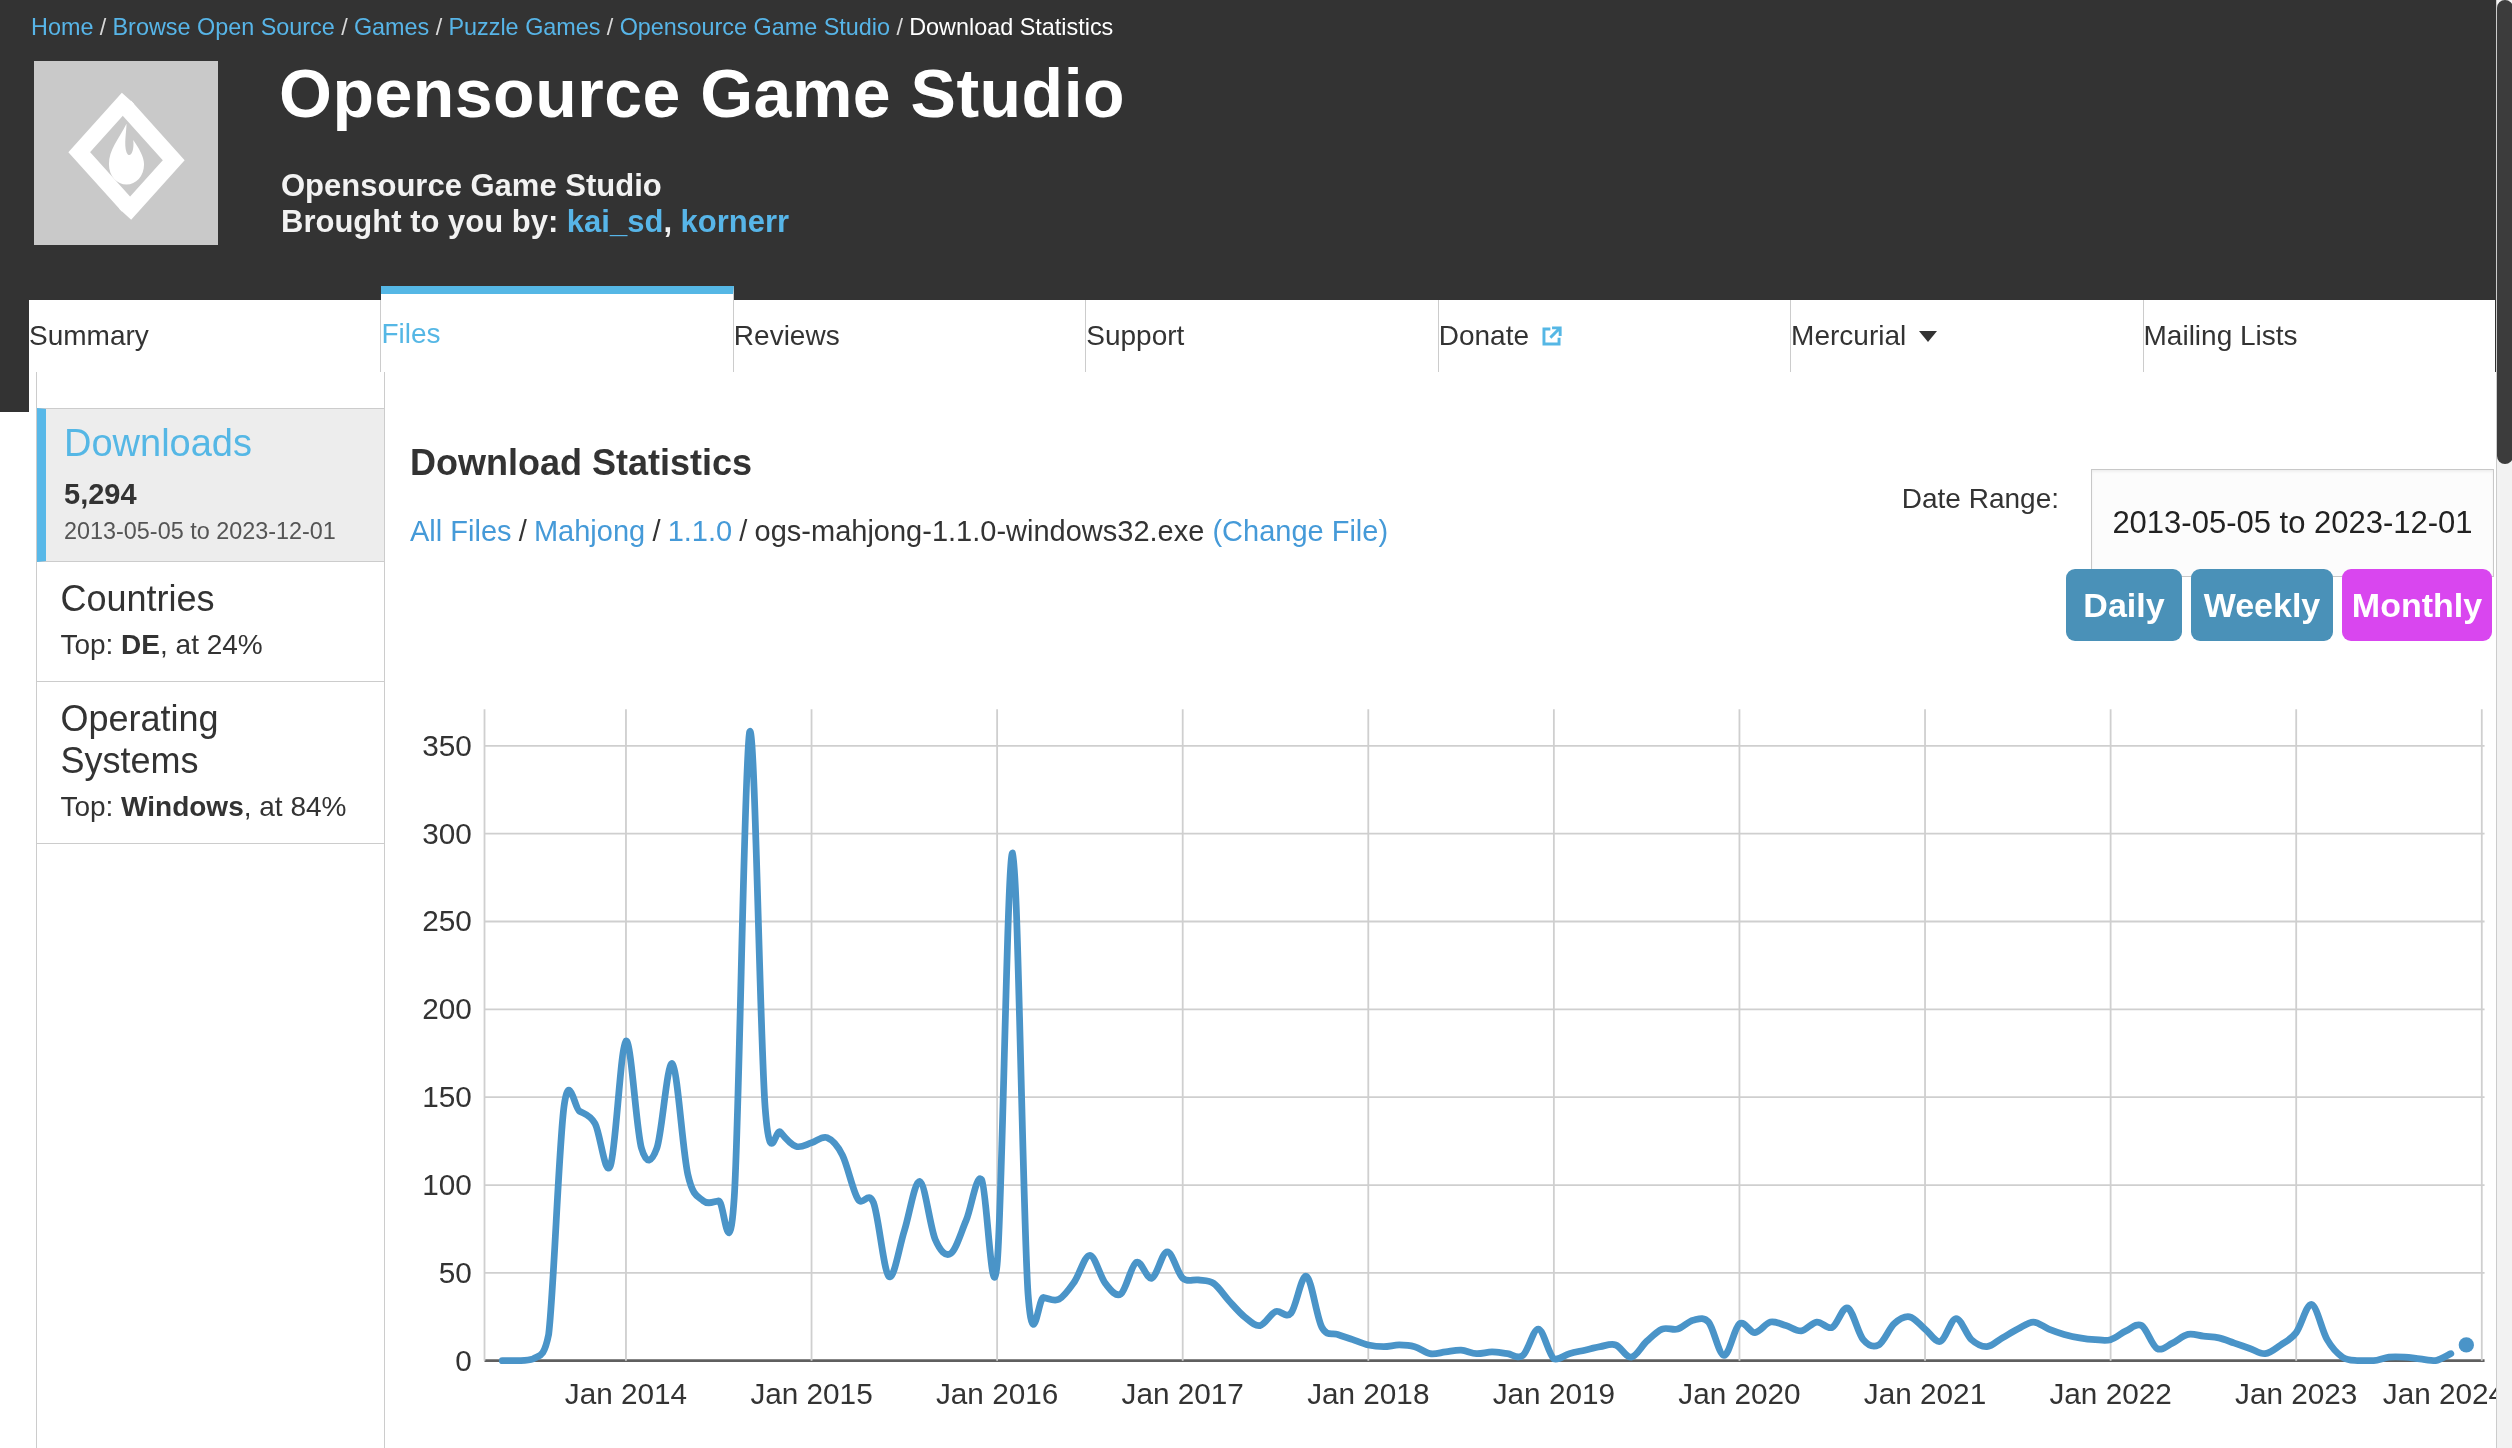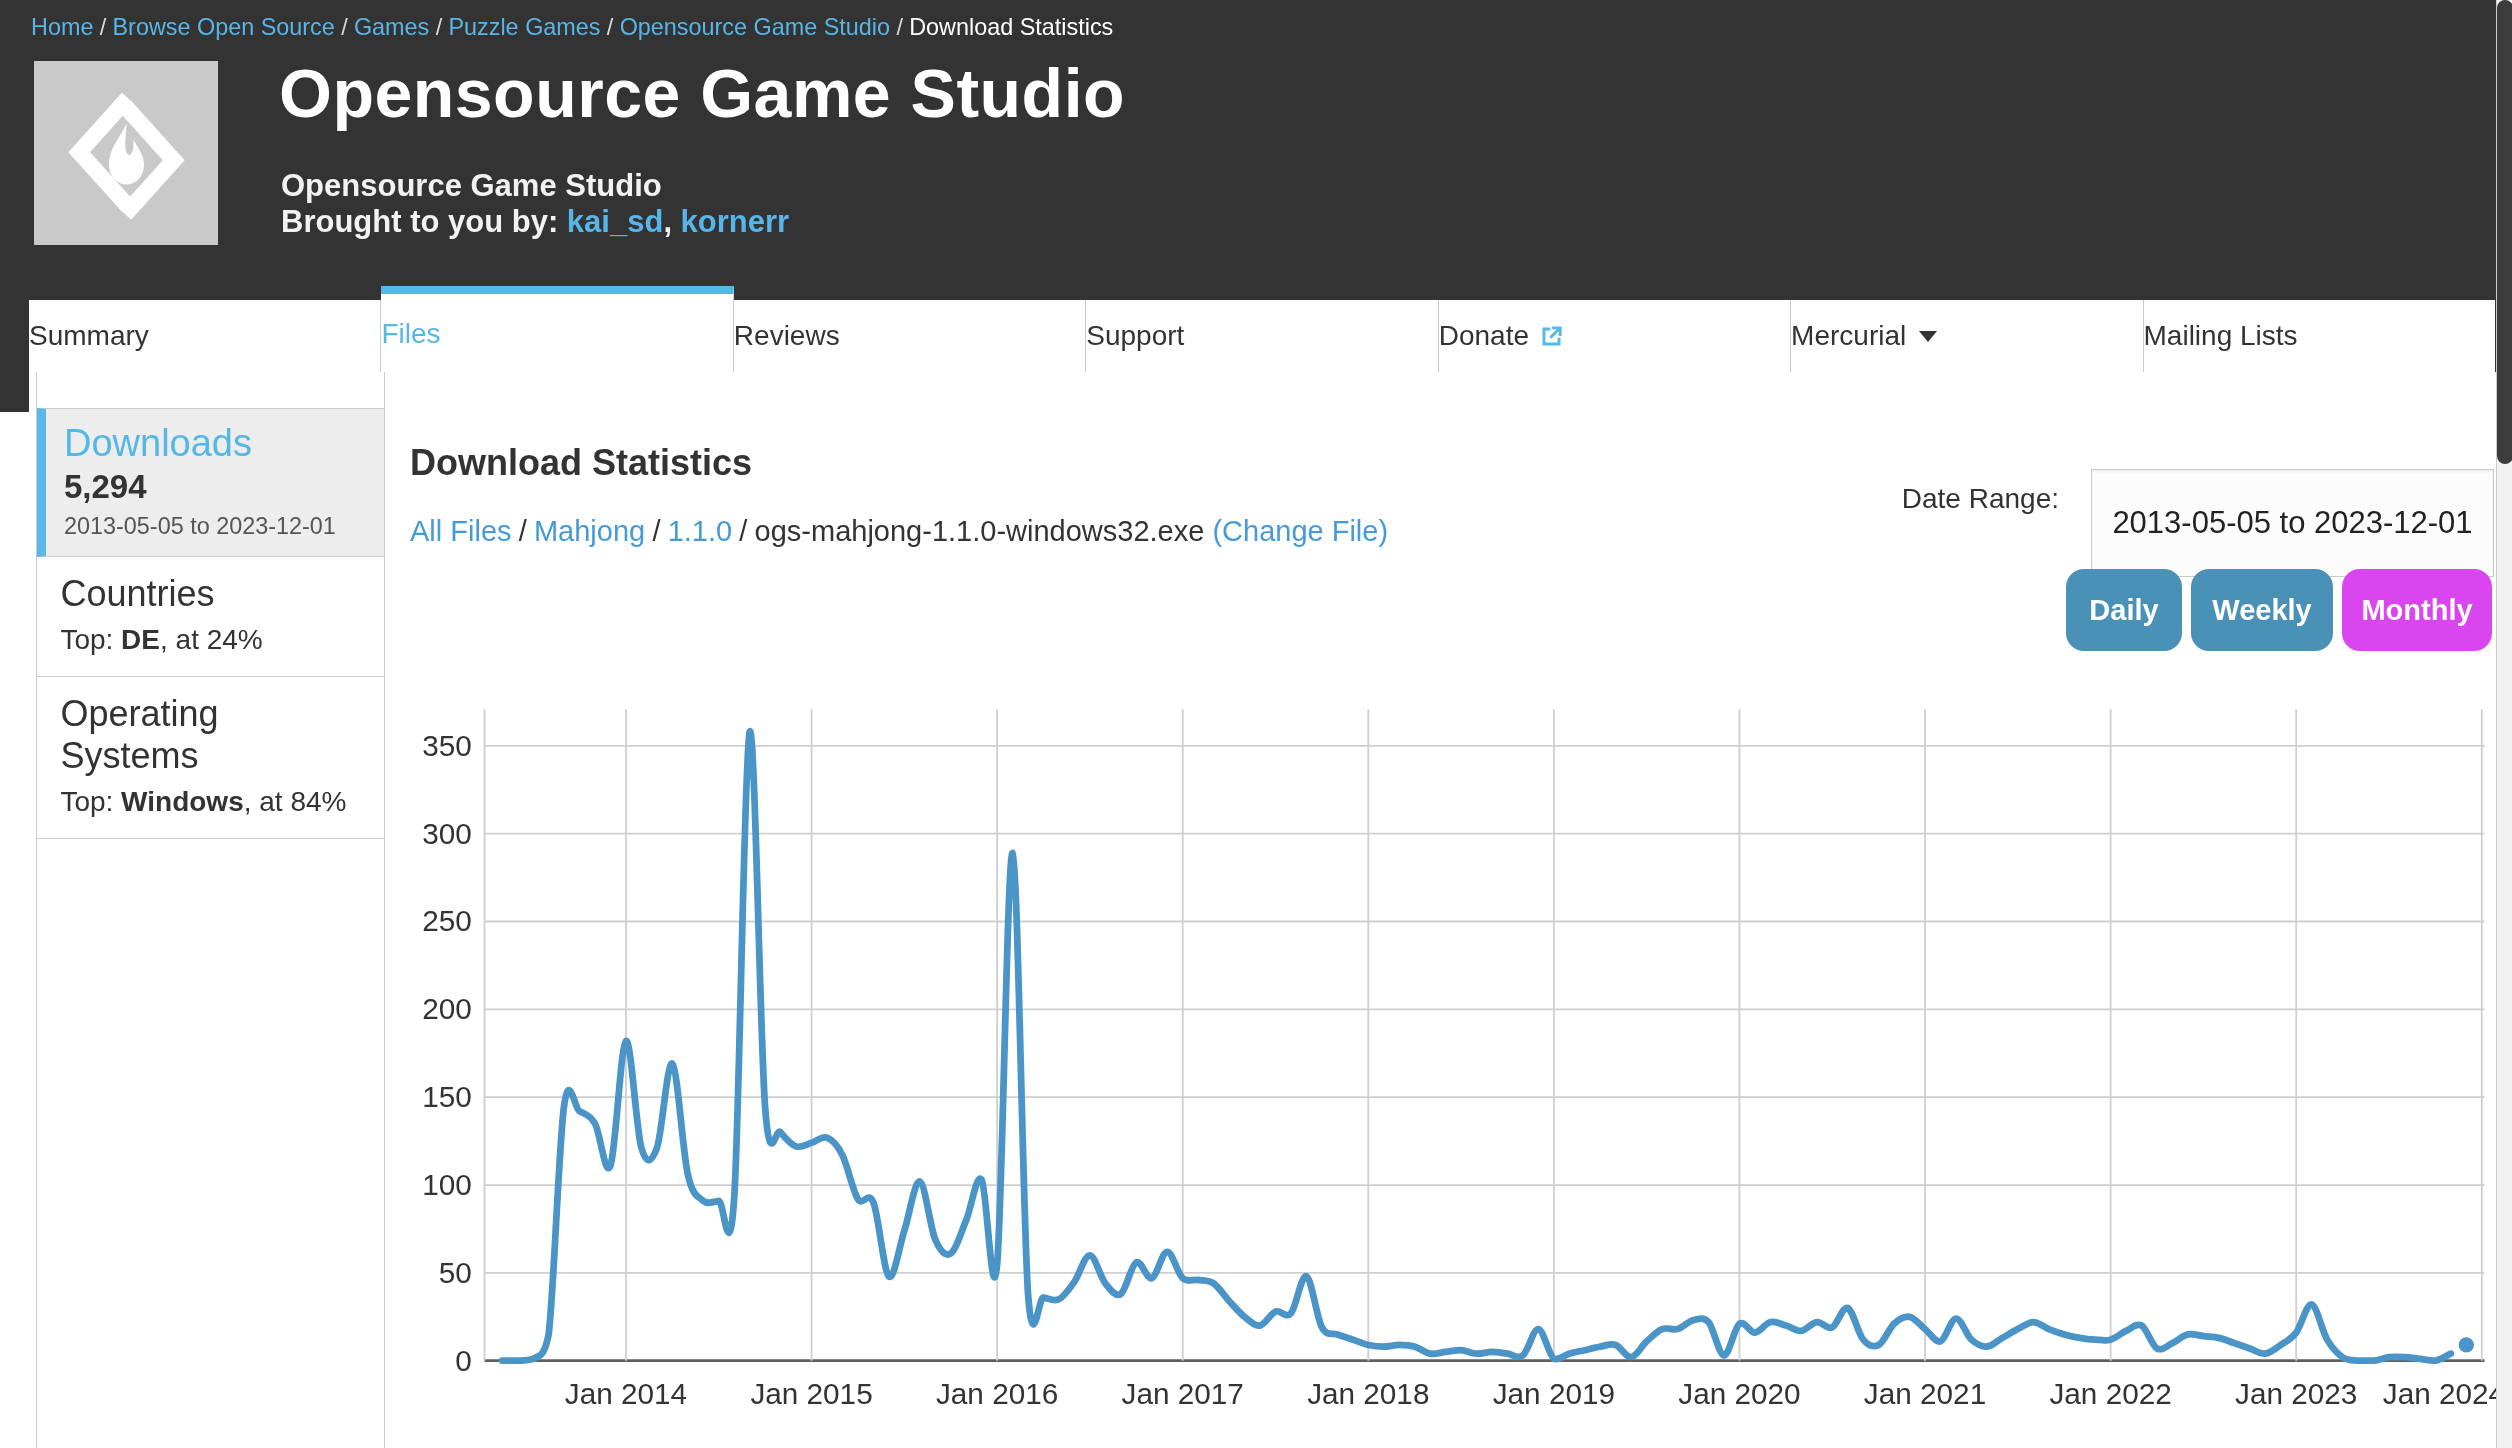--- a/index.html
+++ b/index.html
@@ -37,41 +37,41 @@
   
   .panel { position:absolute; left:29px; top:372px; width:2467px; height:1077px; background:#ffffff; }
 
   
   .sidebar { position:absolute; left:36px; top:372px; width:349px; height:1077px;
     border-left:0.9px solid #cccccc; border-right:0.9px solid #cccccc; background:#fff; }
   .sb-spacer { height:36px; }
   .sb-downloads { background:#ededed; border-left:9px solid #58b8e8; border-top:0.9px solid #cccccc;
     border-bottom:0.9px solid #cccccc; padding:12.6px 10.8px 16px 18px; cursor:pointer; }
   .sb-dl-title { font-size:38px; color:#55b7e5; }
-  .sb-dl-count { font-size:33px; font-weight:700; color:#333; margin-top:3px; }
+  .sb-dl-count { font-size:29px; font-weight:700; color:#333; margin-top:13px; }
   .sb-dl-range { font-size:23.4px; color:#555; margin-top:7.2px; }
   .sb-section { padding:16px 21.6px 20px 23.4px; border-bottom:0.9px solid #cccccc; cursor:pointer; }
   .sb-sec-title { font-size:36px; color:#333; }
   .sb-sec-sub { font-size:28px; color:#333; margin-top:9px; }
   .sb-fill { height:633px; border-bottom:0.9px solid #dddddd; }
 
   
   .main-heading { position:absolute; left:410px; top:442px; font-size:36px; font-weight:700; color:#333; }
   .file-path { position:absolute; left:410px; top:515px; font-size:29px; color:#333; }
   .fp-link { color:#459ad8; text-decoration:none; cursor:pointer; }
   .fp-sep { color:#333; padding:0 7.2px; }
 
   .dr-label { position:absolute; left:1712px; top:483px; width:347px; text-align:right; font-size:28px; color:#333; }
   .dr-input { position:absolute; left:2091px; top:469px; width:403px; height:108px; background:#fcfcfc;
     border:1.8px solid #c8c8c8; box-shadow:inset 0 1.8px 2.7px rgba(0,0,0,0.06); font-size:31px; color:#222;
     display:flex; align-items:center; justify-content:center; cursor:text; }
 
   .views { position:absolute; left:2066px; top:569px; display:flex; gap:9px; }
-  .view-btn { height:82px; border:none; border-radius:18px; background:#4a91b8; color:#fff;
-    font-size:29px; font-weight:700; font-family:inherit; cursor:pointer;
+  .view-btn { height:72px; border:none; border-radius:9px; background:#4a91b8; color:#fff;
+    font-size:34px; font-weight:700; font-family:inherit; cursor:pointer;
     display:flex; align-items:center; justify-content:center; }
   .view-btn.daily { width:116px; }
   .view-btn.weekly { width:142px; }
   .view-btn.monthly { width:150px; background:#d946ef; }
 
   .chart-wrap { position:absolute; left:394px; top:667px; width:2109px; height:782px; }
 
   
   .scrollbar { position:absolute; left:2496px; top:0; width:16px; height:1449px;
     background:#f2f2f2; border-left:0.9px solid #cccccc; }

